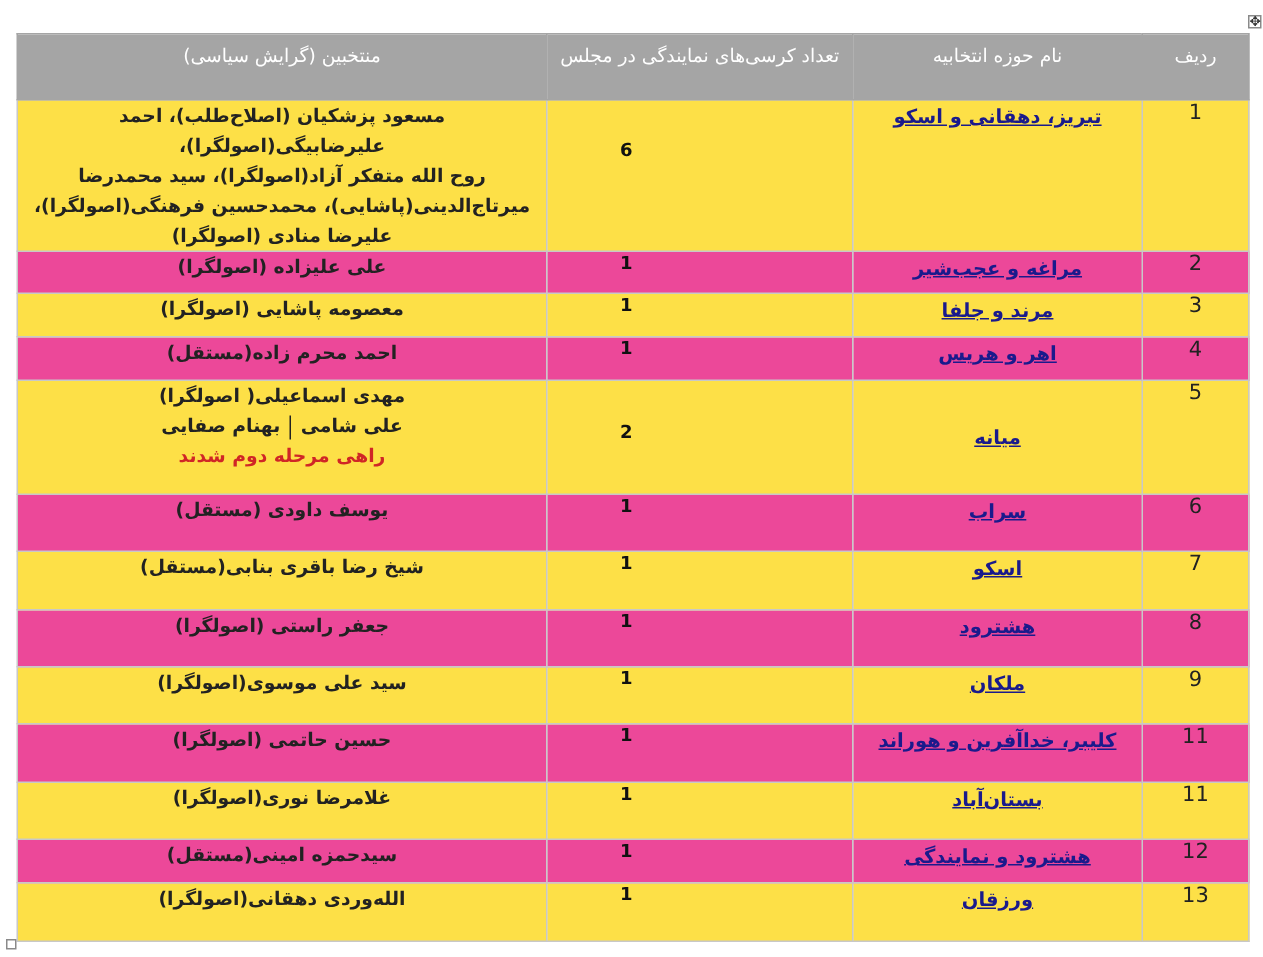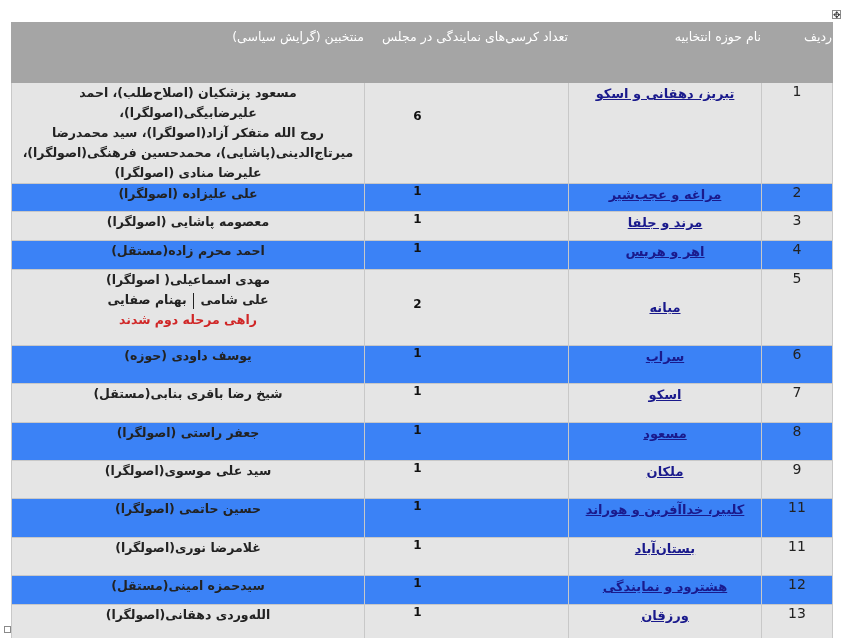--- a/index.html
+++ b/index.html
@@ -54,33 +54,32 @@
     padding: 0;
     vertical-align: top;
     text-align: center;
   }
   table.results thead th {
     background: #a5a5a5;
     color: #ffffff;
     font-family: "DejaVu Sans", sans-serif;
     font-weight: normal;
     font-size: 12.5px;
-    height: 60px;
+    height: 44px;
     padding-top: 6px;
     box-sizing: border-box;
     border-color: #a5a5a5;
-    text-align: right;
   }
   col.c-row { width: 71px; }
   col.c-district { width: 193px; }
   col.c-seats { width: 204px; }
   col.c-cands { width: 353px; }
 
-  tr.odd td { background: #e5e5e5; }
-  tr.even td { background: #3b82f6; }
+  tr.odd td { background: #fde047; }
+  tr.even td { background: #ec4899; }
 
   td.rownum {
     font-family: "DejaVu Sans", sans-serif;
     font-size: 14px;
     color: #222;
     padding-top: 3px;
   }
   td.district {
     padding-top: 6px;
   }
@@ -198,36 +197,36 @@
           </span>
           <span class="cand-note">راهی مرحله دوم شدند</span>
         </td>
       </tr>
 
       <tr class="even" style="height:38px;">
         <td class="rownum">6</td>
         <td class="district"><a href="#">سراب</a></td>
         <td class="seats"><span>1</span></td>
         <td class="cands">
-            <span class="cand-line">یوسف داودی (حوزه)</span>
+            <span class="cand-line">یوسف داودی (مستقل)</span>
           </td>
       </tr>
 
       <tr class="odd" style="height:39px;">
         <td class="rownum">7</td>
         <td class="district"><a href="#">اسکو</a></td>
         <td class="seats"><span>1</span></td>
         <td class="cands">
             <span class="cand-line">شیخ رضا باقری بنابی(مستقل)</span>
           </td>
       </tr>
 
       <tr class="even" style="height:38px;">
         <td class="rownum">8</td>
-        <td class="district"><a href="#">مسعود</a></td>
+        <td class="district"><a href="#">هشترود</a></td>
         <td class="seats"><span>1</span></td>
         <td class="cands">
             <span class="cand-line">جعفر راستی (اصولگرا)</span>
           </td>
       </tr>
 
       <tr class="odd" style="height:38px;">
         <td class="rownum">9</td>
         <td class="district"><a href="#">ملکان</a></td>
         <td class="seats"><span>1</span></td>

